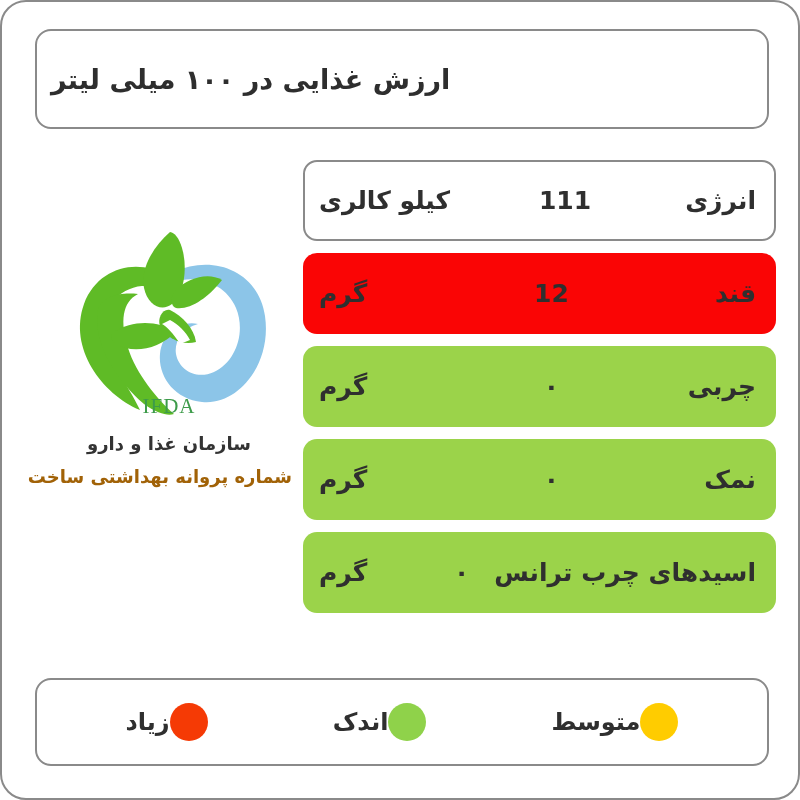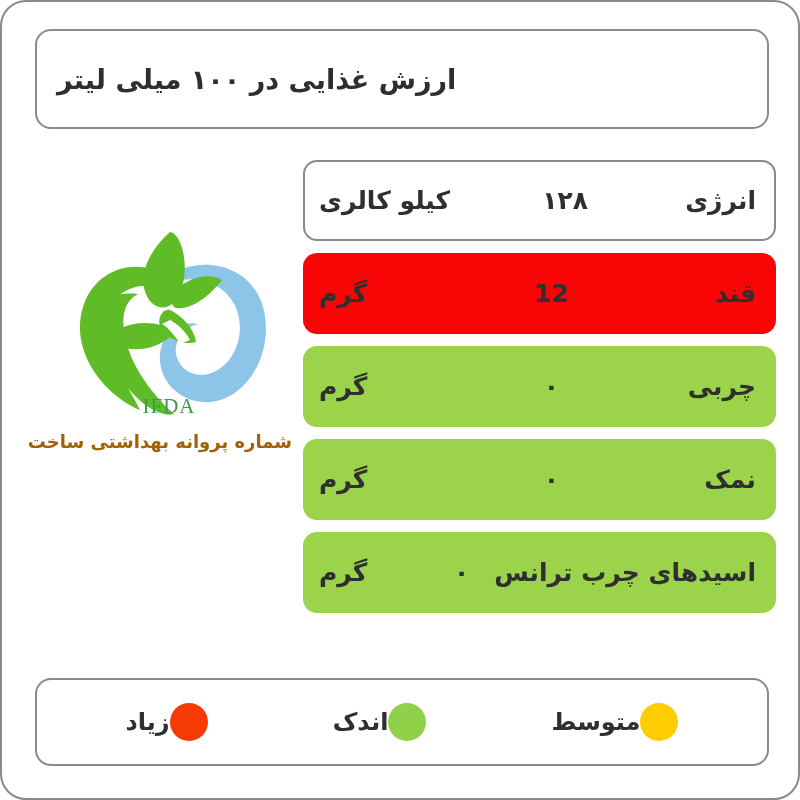--- a/index.html
+++ b/index.html
@@ -28,21 +28,21 @@
     left: 33px;
     top: 27px;
     width: 734px;
     height: 100px;
     border: 2px solid #8a8a8a;
     border-radius: 16px;
     background: #ffffff;
     display: flex;
     align-items: center;
     justify-content: flex-end;
-    padding: 0 20px;
+    padding: 0 14px;
   }
   .header-title {
     font-size: 27px;
     font-weight: bold;
     color: #2e2e2e;
     direction: rtl;
     letter-spacing: 0.5px;
     white-space: nowrap;
   }
 
@@ -197,28 +197,29 @@
 
       <path d="M108 8 C92 22 78 44 82 64 C86 82 100 88 110 80 C122 70 126 44 120 24 C117 14 113 9 108 8 Z" fill="#5FBB26"></path>
       <path d="M114 66 C126 54 146 48 160 56 C146 74 128 86 114 84 C108 82 108 72 114 66 Z" fill="#5FBB26"></path>
 
       <path d="M52 108 C70 96 96 96 114 108 C96 126 70 130 54 120 C48 116 48 111 52 108 Z" fill="#5FBB26"></path>
       <path d="M108 86 C120 92 132 104 134 118 C120 122 104 114 98 102 C95 94 101 84 108 86 Z" fill="#5FBB26"></path>
 
       <path d="M108 96 C116 100 124 108 128 116 L118 120 C112 110 104 102 100 100 Z" fill="#ffffff"></path>
     </svg>
     <div class="logo-ifda">IFDA</div>
+    <div class="logo-org">سازمان غذا و دارو</div>
     <div class="logo-license">شماره پروانه بهداشتی ساخت</div>
   </div>
 
   <div class="rows-col">
 
     <div class="nutrient-row outline">
       <span class="n-name">انرژی</span>
-      <span class="n-value">۱۲۸</span>
+      <span class="n-value">111</span>
       <span class="n-unit">کیلو کالری</span>
     </div>
 
     <div class="nutrient-row filled" style="background-color: rgb(250, 5, 5);">
       <span class="n-name">قند</span>
       <span class="n-value">12</span>
       <span class="n-unit">گرم</span>
     </div>
 
     <div class="nutrient-row filled" style="background-color: rgb(155, 211, 74);">

